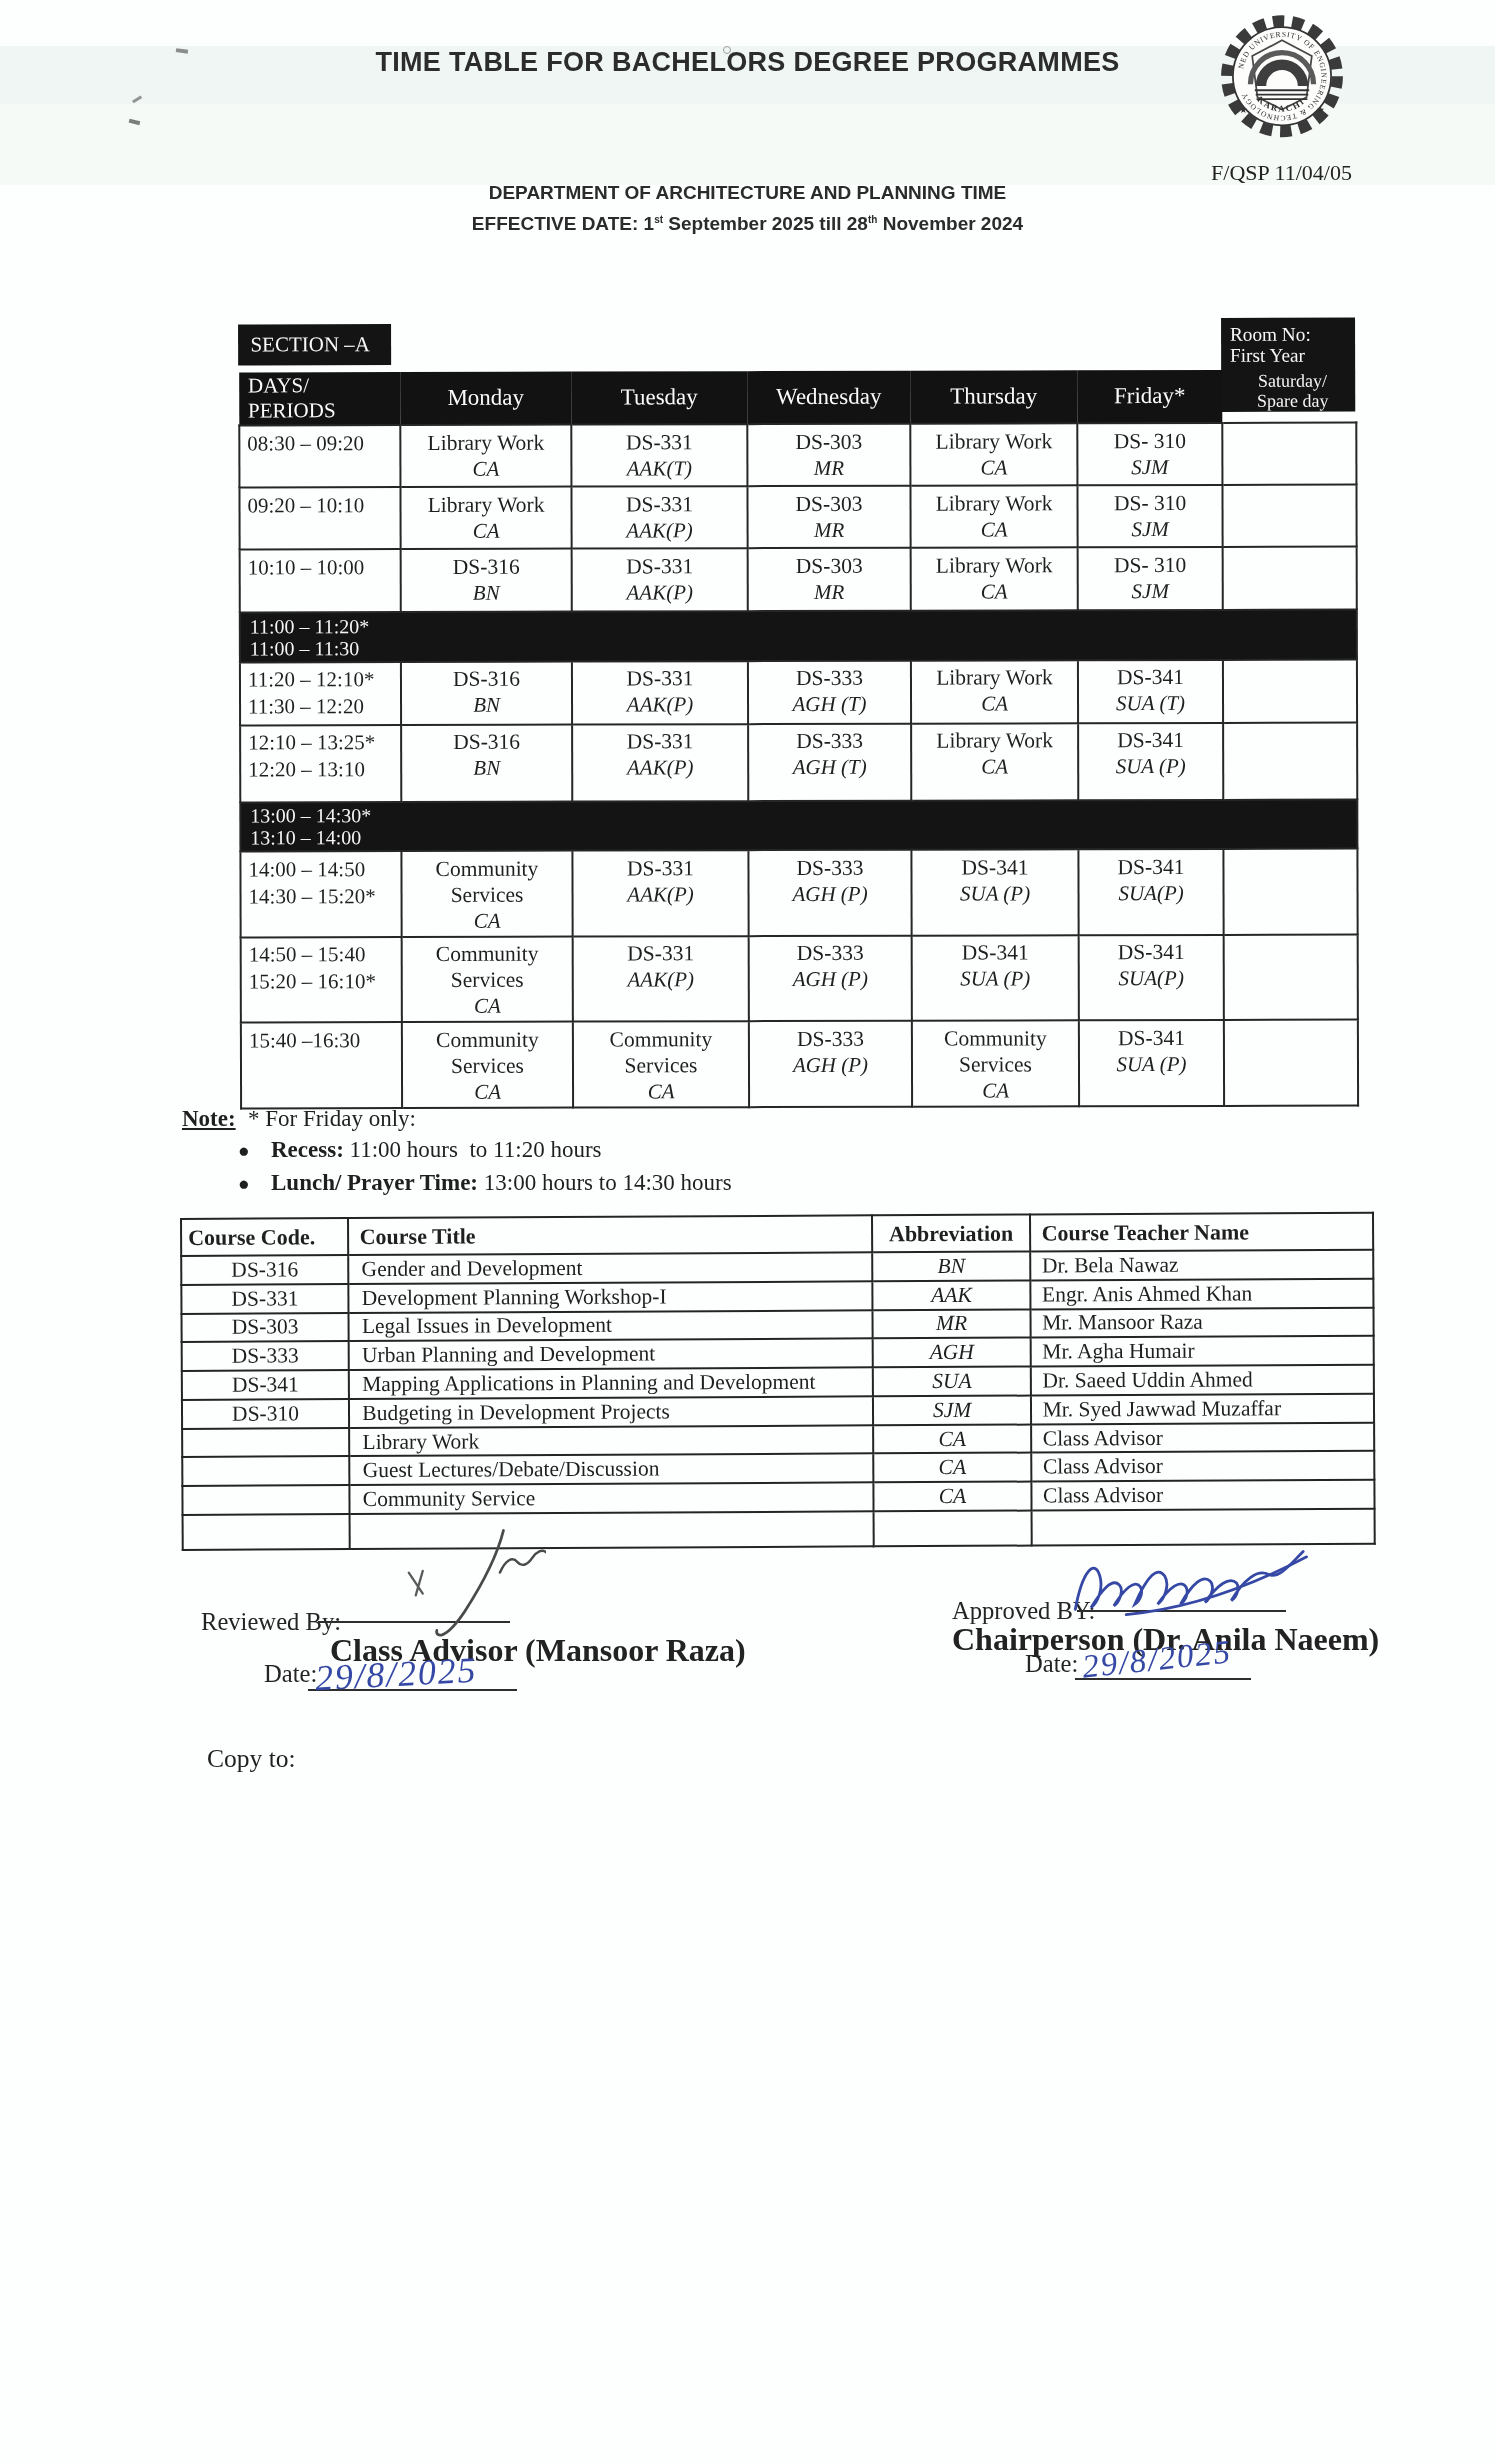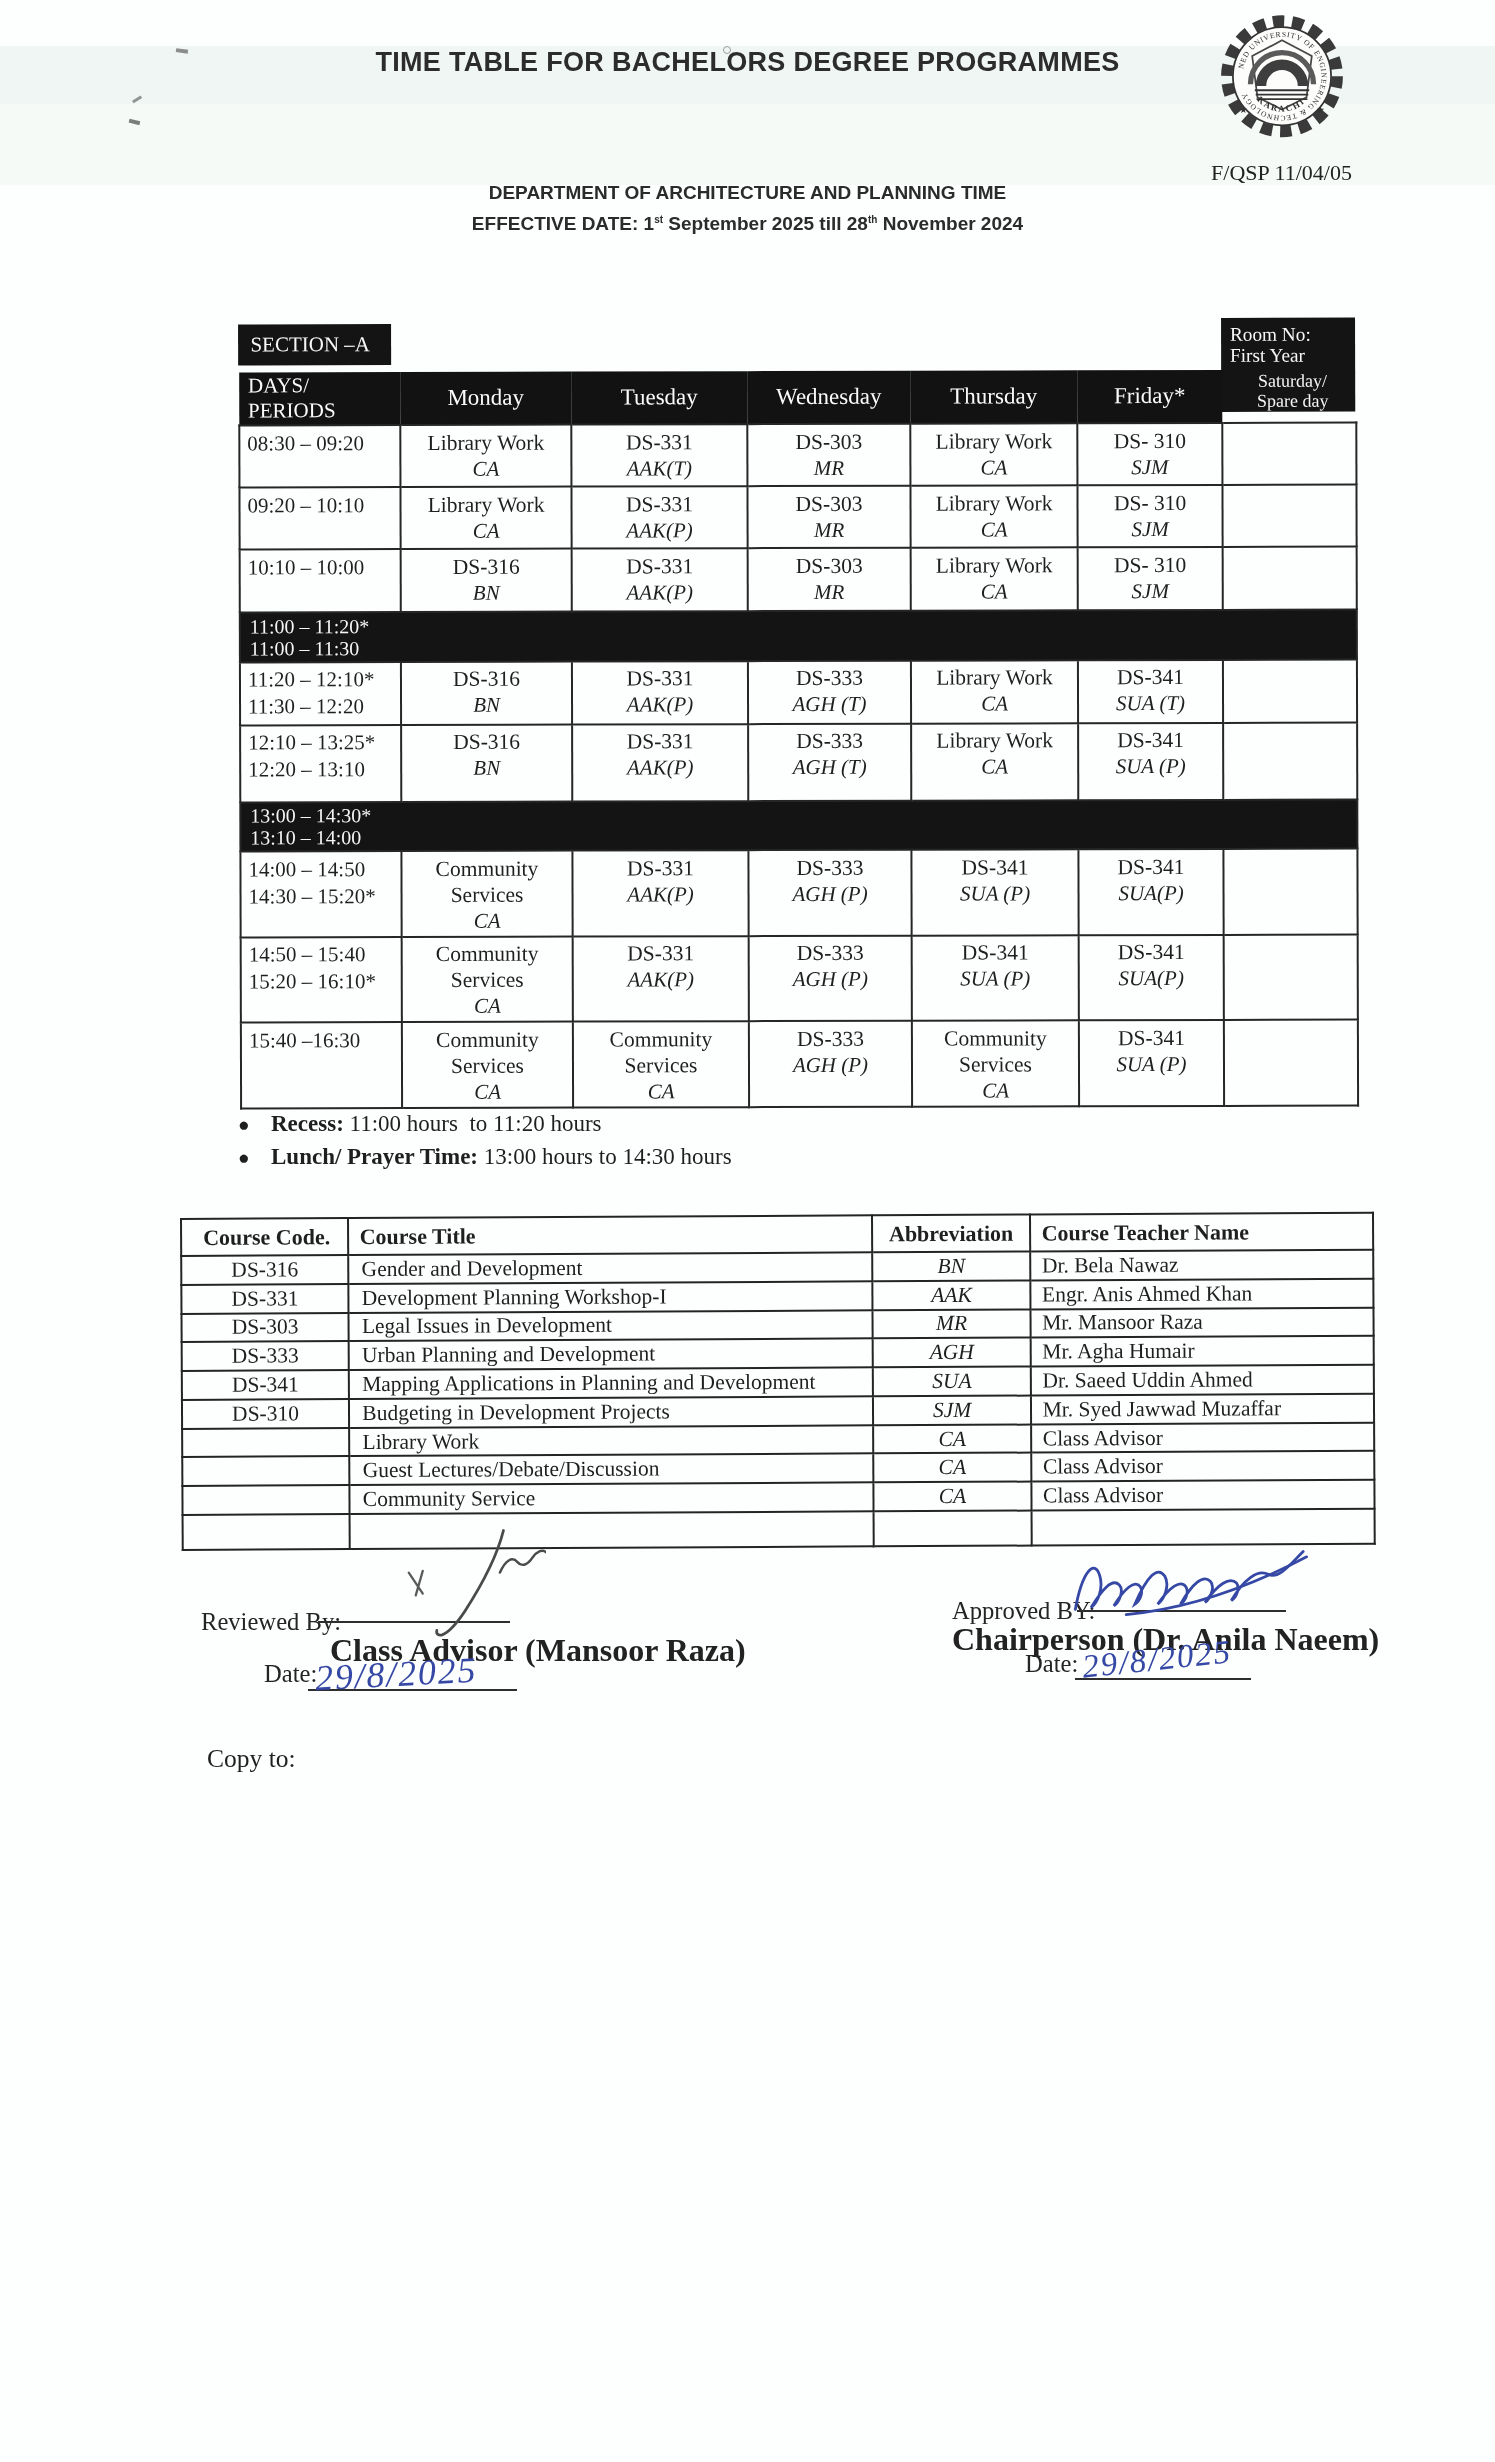--- a/index.html
+++ b/index.html
@@ -50,21 +50,21 @@
   .note-bullet{display:flex;margin:5.3px 0 0 56px;align-items:baseline;}
   .bullet-dot{width:33px;font-size:19.3px;}
   .nb-label{font-weight:bold;}
   .uline{}
 
   
   table.ct{position:absolute;left:180px;top:1218px;border-collapse:collapse;table-layout:fixed;width:1192px;
     transform:rotate(-0.3deg);transform-origin:left top;}
   table.ct th,table.ct td{border:2.1px solid #242424;background:#fdfffe;}
   table.ct th{font-weight:bold;font-size:22px;text-align:left;padding:3.5px 0 3.5px 10.6px;}
-  table.ct th.h-code{padding-left:21px;}
+  table.ct th.h-code{padding-left:6px;}
   table.ct th.h-abbr{text-align:center;padding-left:0;}
   table.ct td{font-size:21.5px;padding:0.9px 0;}
   table.ct td.code{text-align:center;}
   table.ct td.title{text-align:left;padding-left:12.3px;}
   table.ct td.abbr{text-align:center;font-style:italic;}
   table.ct td.teacher{text-align:left;padding-left:10.6px;}
 
   
   .lbl{position:absolute;font-size:24.6px;color:#242424;}
   .lbl-bold{position:absolute;font-size:32px;font-weight:bold;color:#222;}
@@ -373,20 +373,24 @@
               <div class="slot-course">DS-341</div>
               <div class="slot-abbr">SUA (P)</div>
             </td>
             <td class="spare-cell"></td>
           </tr>
         </tbody>
     </table>
   </div>
 
   <div class="note">
+    <div class="note-head">
+      <span class="note-label">Note:</span>
+      <span>* For Friday only:</span>
+    </div>
     <div class="note-bullet">
       <span class="bullet-dot">●</span>
       <span><span class="nb-label">Recess:</span>
         <span class="uline">11:00 hours</span>&nbsp;
         <span>to</span>
         <span class="uline">11:20 hours</span></span>
     </div>
     <div class="note-bullet">
       <span class="bullet-dot">●</span>
       <span><span class="nb-label">Lunch/ Prayer Time:</span>

